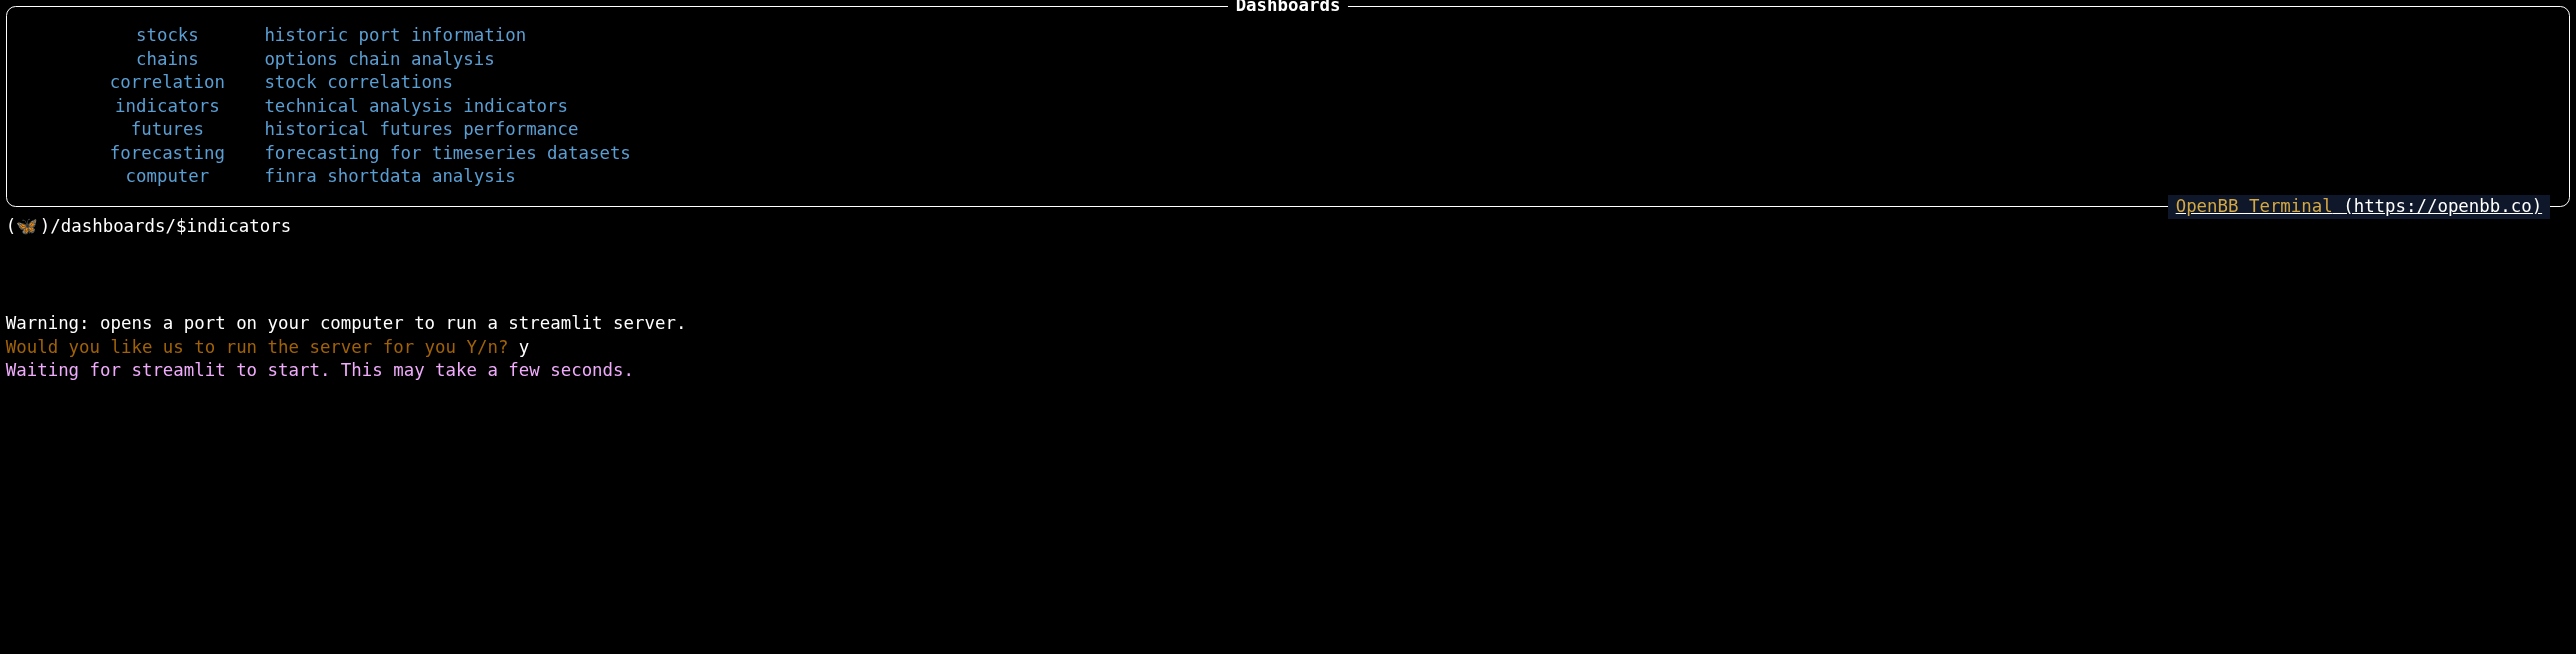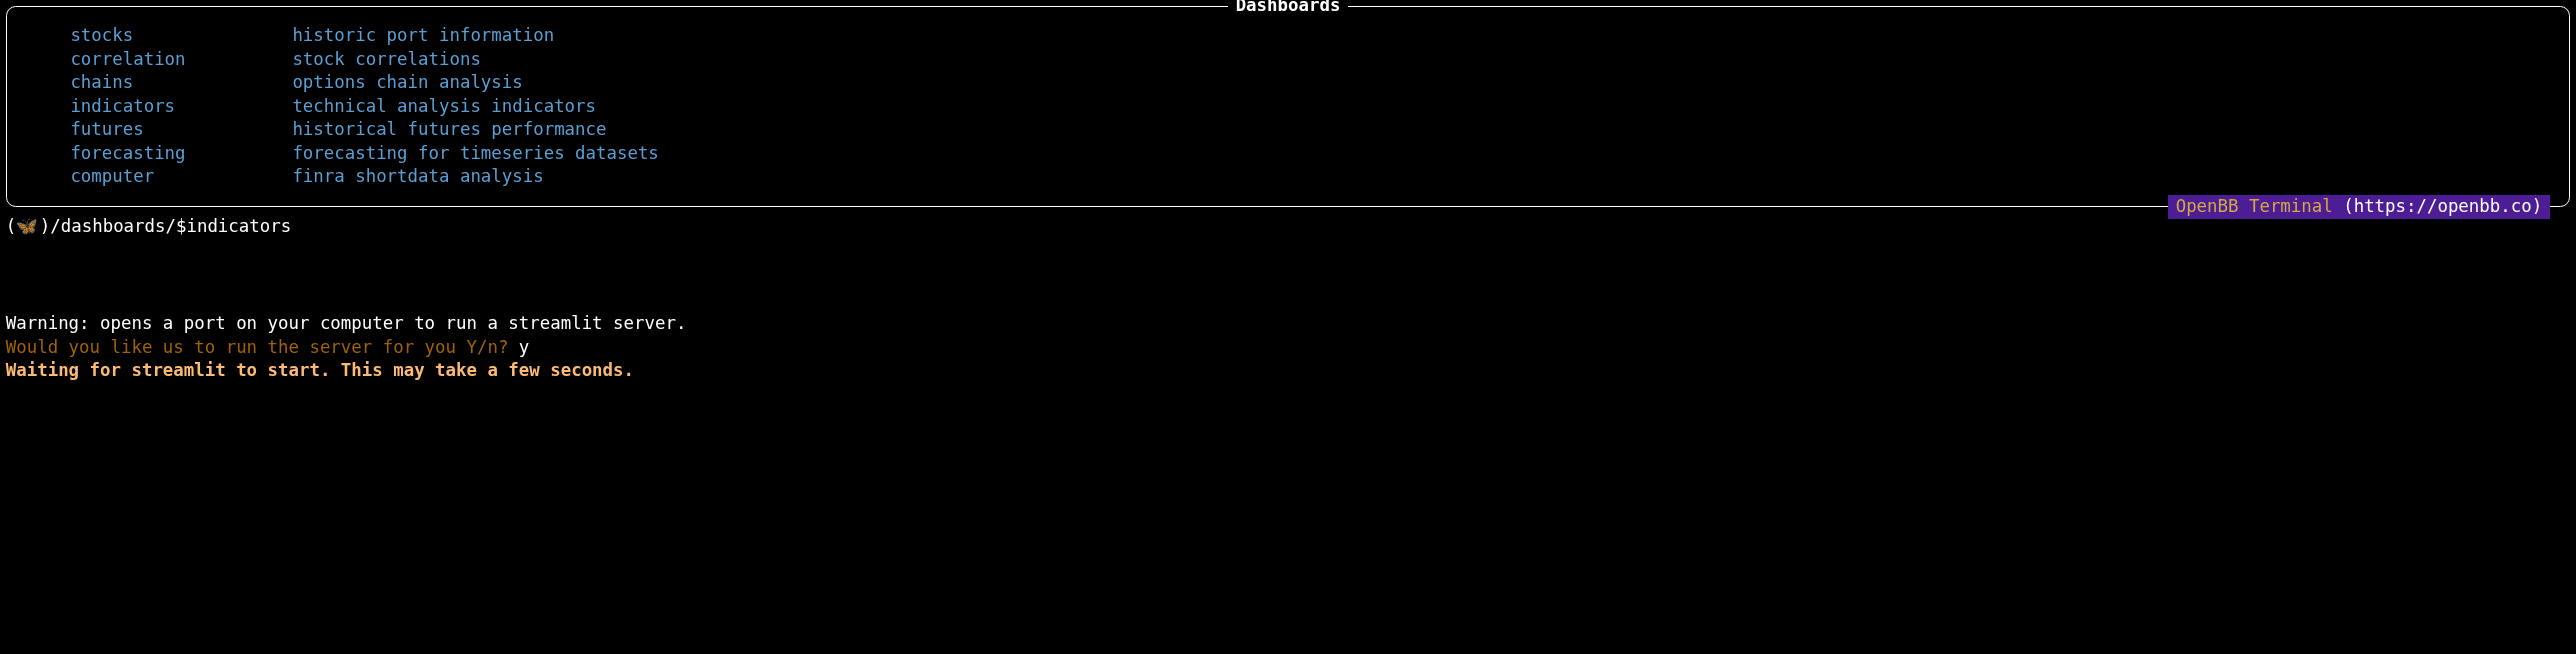--- a/index.html
+++ b/index.html
@@ -15,52 +15,53 @@
       line-height: 1.35;
       padding: 5.8px;
       width: 2576px;
     }
     .panel {
       border: 1.9px solid #fff;
       border-radius: 9.7px;
       position: relative;
       padding: 17.4px 11.6px 17.4px 11.6px;
       margin-bottom: 3.9px;
+      text-align: center;
     }
     .panel-title {
       position: absolute;
       top: -12.6px;
       left: 50%;
       transform: translateX(-50%);
       background: #000;
       padding: 0 7.7px;
       color: #fff;
       font-weight: bold;
     }
     .panel-footer {
       position: absolute;
       bottom: -12.6px;
       right: 19.4px;
-      background: #4c1d95;
+      background: #0f172a;
       padding: 0 7.7px;
+      text-decoration: underline;
     }
     .footer-brand {
       color: #d4a843;
     }
     .footer-url {
       color: #fff;
     }
     .section-header {
       color: #fff;
       padding-left: 9.7px;
     }
     .item-row {
       padding-left: 52px;
       display: flex;
-      gap: 28px;
     }
     .item-name {
       color: #5a9fd4;
       width: 194px;
       display: inline-block;
     }
     .item-desc {
       color: #5a9fd4;
     }
     .prompt-line {
@@ -88,45 +89,44 @@
       color: #fff;
       margin-top: 47px;
     }
     .question {
       color: #a16207;
     }
     .answer {
       color: #fff;
     }
     .waiting {
-      color: #fdba74;
-      font-weight: bold;
+      color: #f0abfc;
     }
     .spacer {
       height: 23px;
     }
   </style>
 </head>
 <body>
 
 <div class="panel">
   <div class="panel-title">Dashboards</div>
 
 
   <div class="item-row">
     <span class="item-name">stocks</span>
     <span class="item-desc">historic port information</span>
   </div>
   <div class="item-row">
+    <span class="item-name">chains</span>
+    <span class="item-desc">options chain analysis</span>
+  </div>
+  <div class="item-row">
     <span class="item-name">correlation</span>
     <span class="item-desc">stock correlations</span>
-  </div>
-  <div class="item-row">
-    <span class="item-name">chains</span>
-    <span class="item-desc">options chain analysis</span>
   </div>
   <div class="item-row">
     <span class="item-name">indicators</span>
     <span class="item-desc">technical analysis indicators</span>
   </div>
   <div class="item-row">
     <span class="item-name">futures</span>
     <span class="item-desc">historical futures performance</span>
   </div>
   <div class="item-row">

